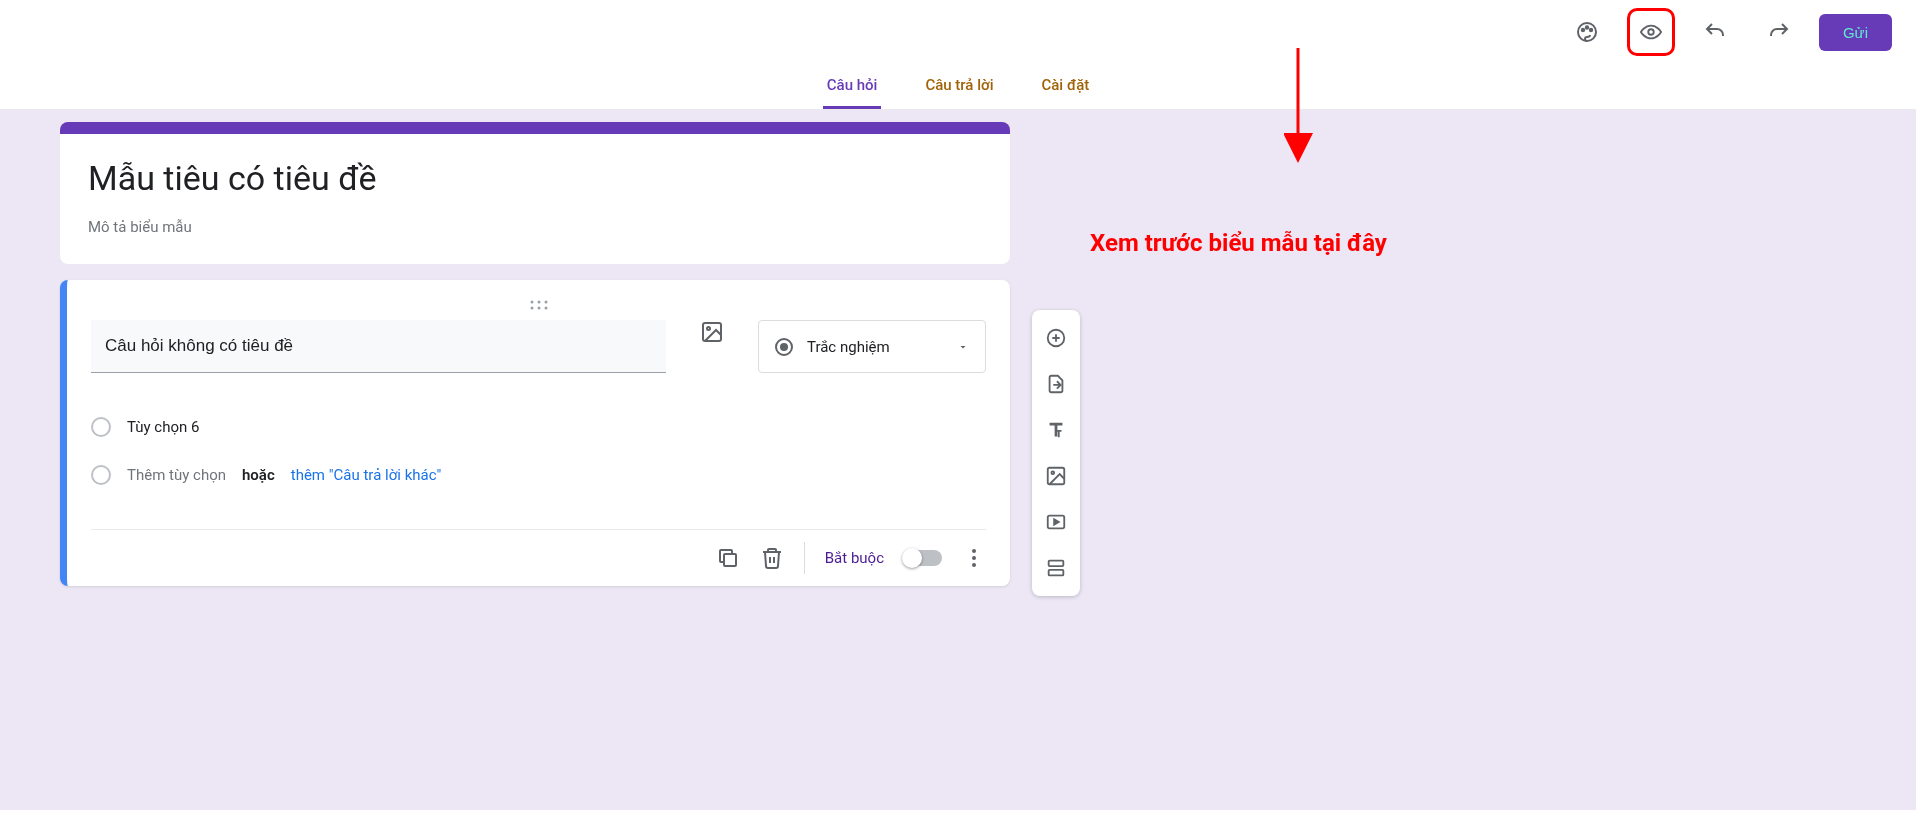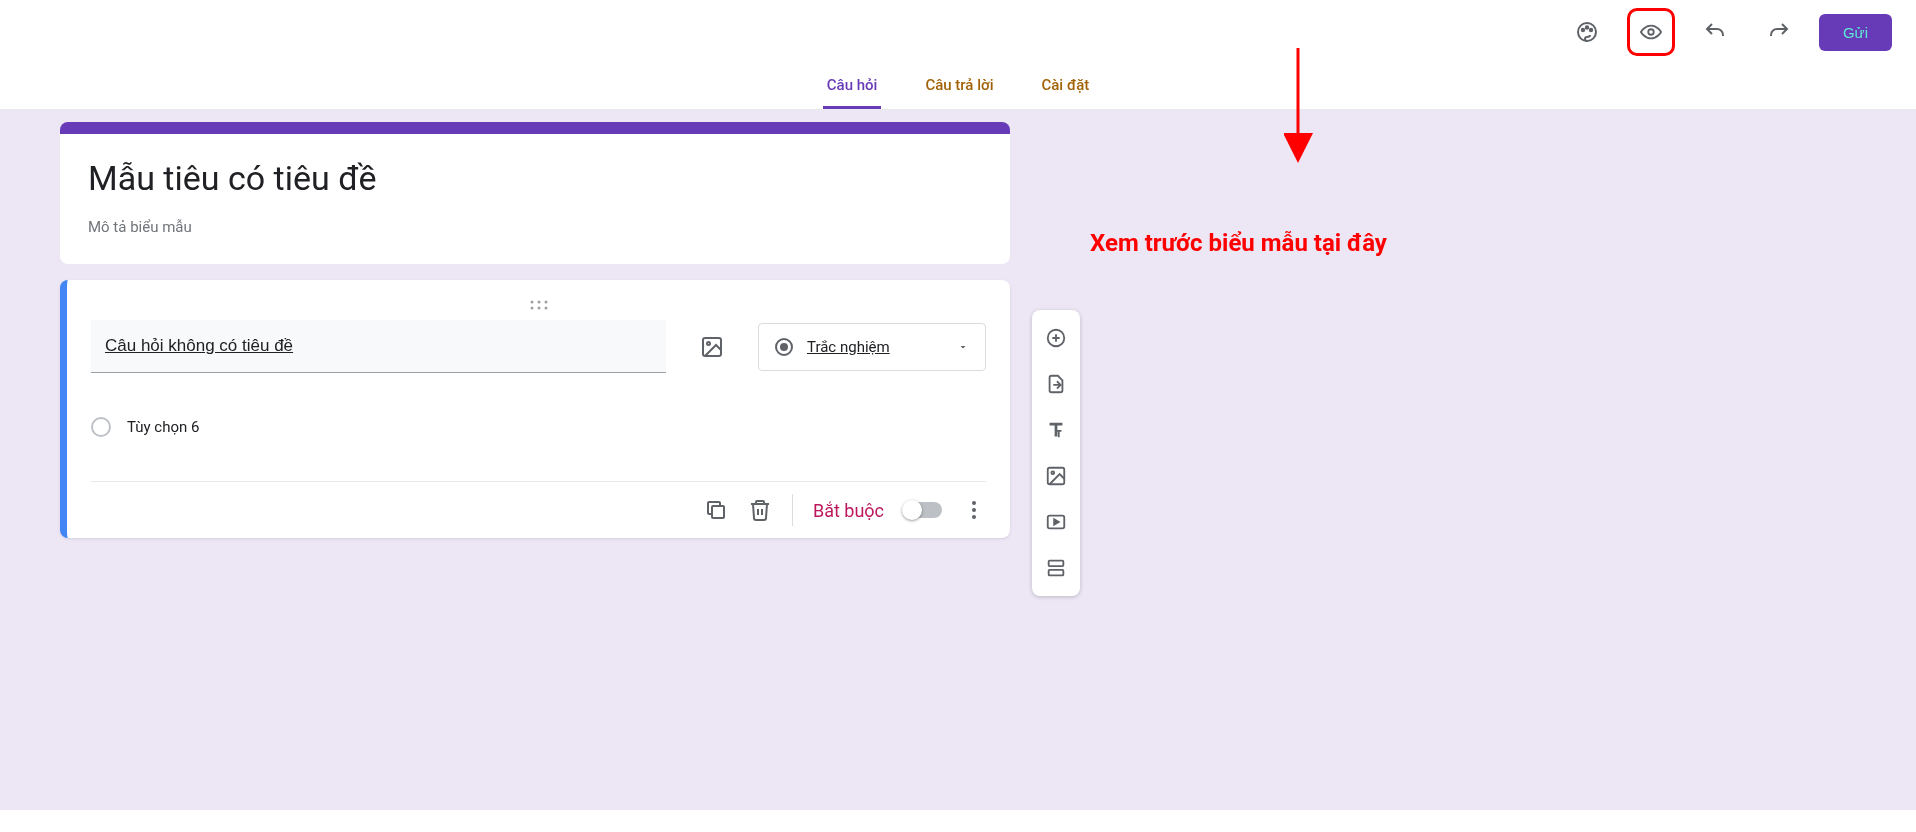--- a/index.html
+++ b/index.html
@@ -104,24 +104,22 @@
     }
     .drag-handle {
       display: flex;
       justify-content: center;
       color: #9aa0a6;
       margin-bottom: 10px;
       cursor: move;
     }
     .question-row {
       display: flex;
-      align-items: center;
       gap: 32px;
       margin-bottom: 30px;
-      text-decoration: underline;
     }
     .question-input {
       flex: 1;
       border: none;
       border-bottom: 1px solid #9aa0a6;
       background: #f8f9fa;
       padding: 16px 14px;
       font-size: 17px;
       color: #202124;
       outline: none;
@@ -165,21 +163,21 @@
       margin-top: 30px;
       border-top: 1px solid #e8eaed;
       padding-top: 12px;
       display: flex;
       align-items: center;
       justify-content: flex-end;
       gap: 20px;
     }
     .footer-icon { color: #5f6368; cursor: pointer; width:24px; height:24px; }
     .divider-vert { width:1px; height:32px; background:#dadce0; }
-    .required-label { font-size:18px; color:#be185d; }
+    .required-label { font-size:15px; color:#4c1d95; }
     .toggle {
       width: 38px; height: 16px;
       background: #bdc1c6;
       border-radius: 10px;
       position: relative;
       cursor: pointer;
     }
     .toggle::after {
       content:''; position:absolute; width:20px; height:20px;
       background:#fff; border-radius:50%; top:-2px; left:-2px;
@@ -309,20 +307,26 @@
               <path d="M7 10l5 5 5-5z"></path>
             </svg>
         </div>
       </div>
 
       <div class="option-row">
         <span class="empty-radio"></span>
         <span class="option-text">Tùy chọn 6</span>
       </div>
 
+      <div class="option-row">
+        <span class="empty-radio"></span>
+        <span class="option-text muted-text">Thêm tùy chọn</span>
+        <span class="option-text bold-text">hoặc</span>
+        <span class="option-text link-text">thêm "Câu trả lời khác"</span>
+      </div>
 
       <div class="card-footer">
         <svg class="footer-icon" viewBox="0 0 24 24" fill="none" stroke="currentColor" stroke-width="2">
             <rect x="8" y="8" width="12" height="12" rx="1"></rect>
             <path d="M16 8V5a1 1 0 00-1-1H5a1 1 0 00-1 1v10a1 1 0 001 1h3"></path>
           </svg>
         <svg class="footer-icon" viewBox="0 0 24 24" fill="none" stroke="currentColor" stroke-width="2">
             <path d="M3 6h18"></path>
             <path d="M8 6V4a1 1 0 011-1h6a1 1 0 011 1v2"></path>
             <path d="M19 6l-1 14a2 2 0 01-2 2H8a2 2 0 01-2-2L5 6"></path>

